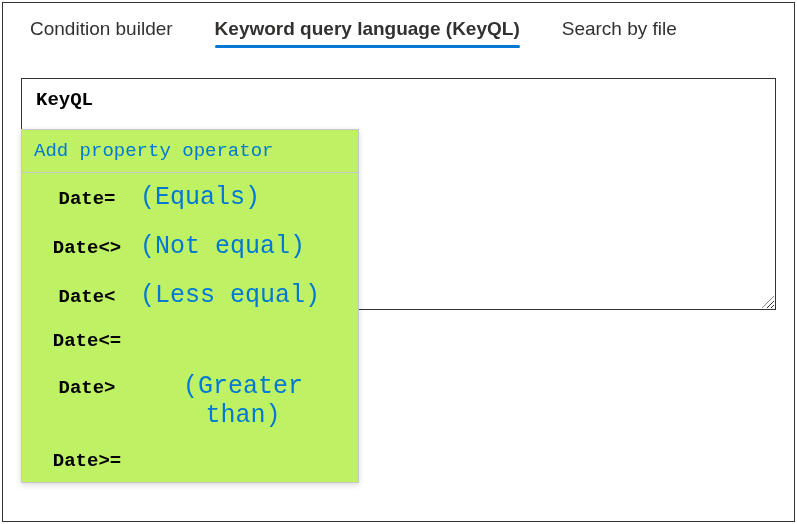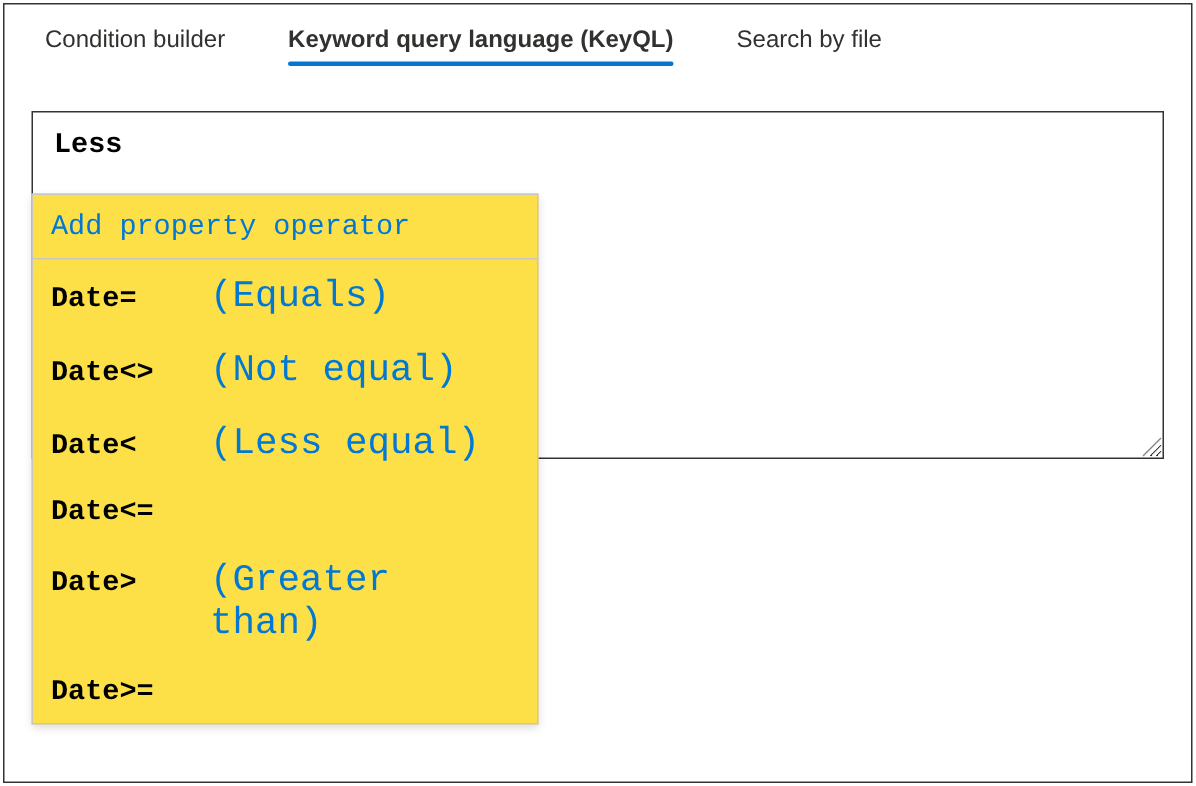--- a/index.html
+++ b/index.html
@@ -22,21 +22,21 @@
       padding: 15px 15px 0 15px;
       position: relative;
     }
     .tabs {
       display: flex;
       gap: 42px;
       padding-left: 12px;
       margin-bottom: 30px;
     }
     .tab {
-      font-size: 16px;
+      font-size: 19px;
       color: #323130;
       padding-bottom: 8px;
       cursor: pointer;
       position: relative;
     }
     .tab.active {
       font-weight: 600;
     }
     .tab.active::after {
       content: "";
@@ -73,37 +73,38 @@
     .resize-handle svg {
       display: block;
       width: 100%;
       height: 100%;
     }
     .dropdown {
       position: absolute;
       top: 126px;
       left: 18px;
       width: 338px;
-      background: #fde047;
+      background: #bef264;
       border: 1px solid #c8c6c4;
       box-shadow: 0 2px 6px rgba(0,0,0,0.15);
       z-index: 10;
     }
     .dropdown-header {
       padding: 10px 12px 10px 12px;
       font-family: Consolas, "Courier New", monospace;
       font-size: 19px;
       color: #0078d4;
       border-bottom: 1px solid #c8c6c4;
     }
     .dropdown-item {
       display: flex;
       align-items: baseline;
       padding: 10px 12px;
       cursor: pointer;
+      text-align: center;
     }
     .dropdown-item .op {
       font-family: Consolas, "Courier New", monospace;
       font-size: 19px;
       font-weight: 700;
       color: #000;
       width: 106px;
       flex-shrink: 0;
     }
     .dropdown-item .desc {
@@ -117,21 +118,21 @@
 
 <div class="outer">
 
   <div class="tabs">
     <div class="tab">Condition builder</div>
     <div class="tab active">Keyword query language (KeyQL)</div>
     <div class="tab">Search by file</div>
   </div>
 
   <div class="textarea-wrap">
-    <span>Less</span>
+    <span>KeyQL</span>
     <div class="resize-handle">
       <svg viewBox="0 0 16 16">
         <line x1="3" y1="15" x2="15" y2="3" stroke="#888" stroke-width="1"></line>
         <line x1="8" y1="15" x2="15" y2="8" stroke="#888" stroke-width="1"></line>
         <line x1="12" y1="15" x2="15" y2="12" stroke="#888" stroke-width="1"></line>
       </svg>
     </div>
   </div>
 
   <div class="dropdown">

